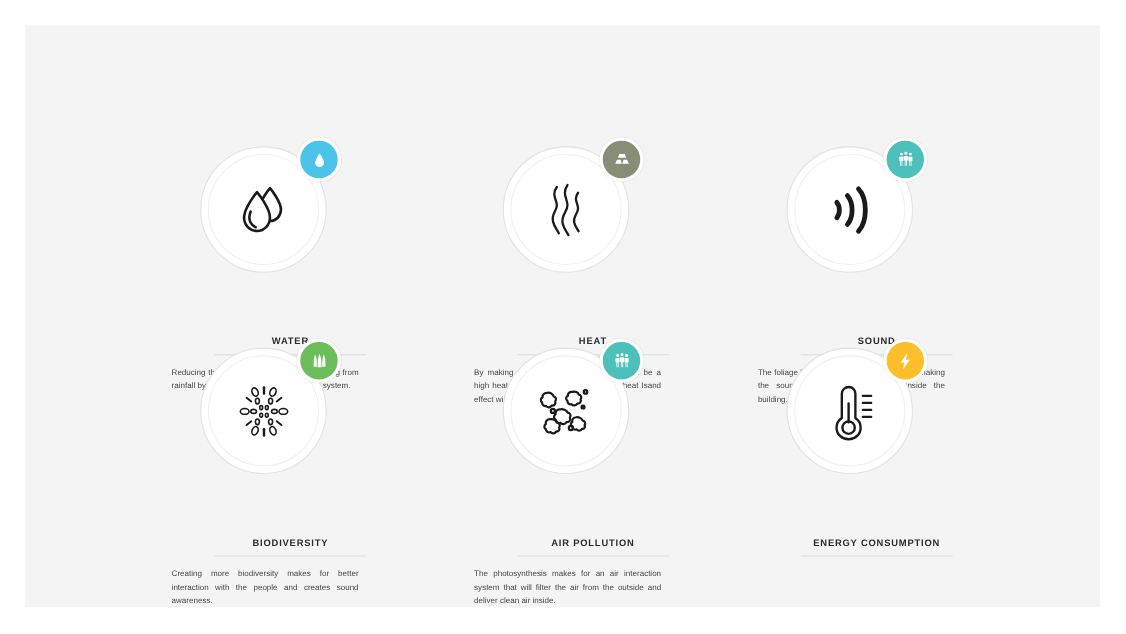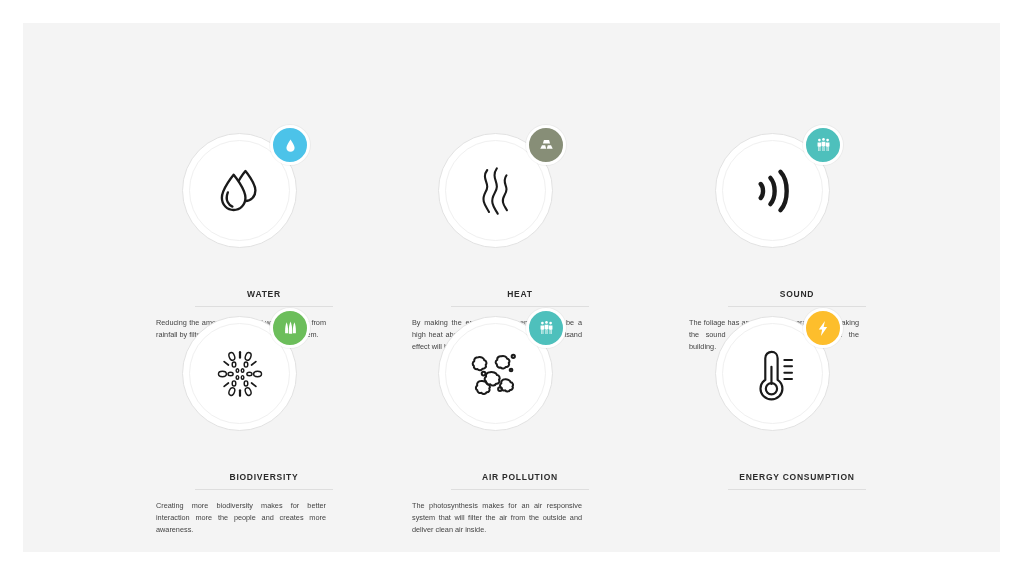--- a/index.html
+++ b/index.html
@@ -30,21 +30,21 @@
     height: 529px;
   }
 
   .card {
     position: absolute;
     width: 228px;
   }
 
   
   .col-0 { left: 127px; }
-  .col-1 { left: 383px; }
+  .col-1 { left: 402px; }
   .col-2 { left: 660px; }
   .row-0 { top: 110px; }
   .row-1 { top: 293px; }
 
   .circle-wrap {
     position: relative;
     width: 228px;
     height: 132px;
   }
 
@@ -96,21 +96,21 @@
     justify-content: center;
     box-shadow: 0 0 0 1px rgba(0,0,0,0.04);
   }
 
   .card-title {
     text-align: center;
     font-size: 8.5px;
     font-weight: bold;
     letter-spacing: 0.75px;
     color: #2b2b2b;
-    margin-top: 24px;
+    margin-top: 40px;
     text-transform: uppercase;
   }
 
   .divider {
     width: 138px;
     height: 1px;
     background: #dedede;
     margin: 7px auto 0 auto;
   }
 
@@ -244,21 +244,21 @@
         <div class="badge" style="background:#6cbe5b">
           <svg width="17" height="16" viewBox="0 0 24 22" fill="#ffffff">
             <path d="M6.5 3 C8 6.5 8.6 10.5 8.6 14.5 L8.6 18.5 L4.4 18.5 L4.4 14.5 C4.4 10.5 5 6.5 6.5 3 Z"></path>
             <path d="M12 1.8 C13.7 5.8 14.4 10.4 14.4 15 L14.4 19.2 L9.6 19.2 L9.6 15 C9.6 10.4 10.3 5.8 12 1.8 Z"></path>
             <path d="M17.5 3 C19 6.5 19.6 10.5 19.6 14.5 L19.6 18.5 L15.4 18.5 L15.4 14.5 C15.4 10.5 16 6.5 17.5 3 Z"></path>
           </svg>
         </div>
       </div>
       <div class="card-title">BIODIVERSITY</div>
       <div class="divider"></div>
-      <div class="card-desc">Creating more biodiversity makes for better interaction more the people and creates more awareness.</div>
+      <div class="card-desc">Creating more biodiversity makes for better interaction with the people and creates sound awareness.</div>
     </div>
 
     <div class="card col-1 row-1">
       <div class="circle-wrap">
         <div class="big-circle"></div>
         <div class="main-icon">
           <svg width="62" height="58" viewBox="0 0 70 64" fill="none" stroke="#1a1a1a" stroke-width="2.3" stroke-linejoin="round">
             <path d="M15 13 C12 13 10 15 10.4 17.6 C8.4 18.6 8 21.6 10 22.8 C9.6 25.2 11.6 27 14 26.4 C15.4 28.4 18.6 28.2 19.8 26 C22.4 26.4 24.4 24 23.4 21.6 C25 20 24.2 17 21.8 16.6 C21.4 14 18 12.2 15 13 Z"></path>
             <path d="M41 12 C38.2 11.6 36 13.6 36.4 16 C34.2 17 34 20 36 21.2 C35.8 23.6 38 25.4 40.2 24.6 C41.8 26.6 45 26.2 46 24 C48.6 24.4 50.6 21.8 49.4 19.6 C51 17.8 50 15 47.6 14.8 C47 12.4 43.8 11 41 12 Z"></path>
             <path d="M28 30 C25 30 23 32.4 23.8 35 C21.6 36.2 21.6 39.4 23.8 40.4 C23.8 43 26.4 44.6 28.6 43.6 C30.4 45.8 34 45.4 35 43 C37.8 43.4 39.8 40.6 38.4 38.4 C40 36.4 38.8 33.4 36.2 33.2 C35.4 30.8 31.2 29 28 30 Z"></path>
@@ -276,21 +276,21 @@
             <circle cx="12" cy="3.1" r="1.9"></circle>
             <circle cx="17.8" cy="4.1" r="1.9"></circle>
             <path d="M3.6 7.4 L8.8 7.4 L8.8 13 L7.6 13 L7.6 19.4 L6.6 19.4 L6.6 13.6 L5.8 13.6 L5.8 19.4 L4.8 19.4 L4.8 13 L3.6 13 Z"></path>
             <path d="M9.4 6.4 L14.6 6.4 L14.6 12.4 L13.4 12.4 L13.4 19.4 L12.4 19.4 L12.4 13.2 L11.6 13.2 L11.6 19.4 L10.6 19.4 L10.6 12.4 L9.4 12.4 Z"></path>
             <path d="M15.2 7.4 L20.4 7.4 L20.4 13 L19.2 13 L19.2 19.4 L18.2 19.4 L18.2 13.6 L17.4 13.6 L17.4 19.4 L16.4 19.4 L16.4 13 L15.2 13 Z"></path>
           </svg>
         </div>
       </div>
       <div class="card-title">AIR POLLUTION</div>
       <div class="divider"></div>
-      <div class="card-desc">The photosynthesis makes for an air responsive system that will filter the air from the outside and deliver clean air inside.</div>
+      <div class="card-desc">The photosynthesis makes for an air interaction system that will filter the air from the outside and deliver clean air inside.</div>
     </div>
 
     <div class="card col-2 row-1">
       <div class="circle-wrap">
         <div class="big-circle"></div>
         <div class="main-icon">
           <svg width="52" height="58" viewBox="0 0 56 64" fill="none" stroke="#1a1a1a" stroke-width="2.4" stroke-linecap="round" stroke-linejoin="round">
             <path d="M26.5 7.5 C22.6 7.5 19.5 10.6 19.5 14.5 L19.5 38.5 C16.3 40.6 14.2 44.2 14.2 48.3 C14.2 54.8 19.6 60 26.3 60 C33 60 38.4 54.8 38.4 48.3 C38.4 44.2 36.3 40.6 33.1 38.5 L33.1 14.5 C33.1 10.6 30.4 7.5 26.5 7.5 Z"></path>
             <path d="M26.3 24 L26.3 43"></path>
             <circle cx="26.3" cy="48.3" r="6.2"></circle>

